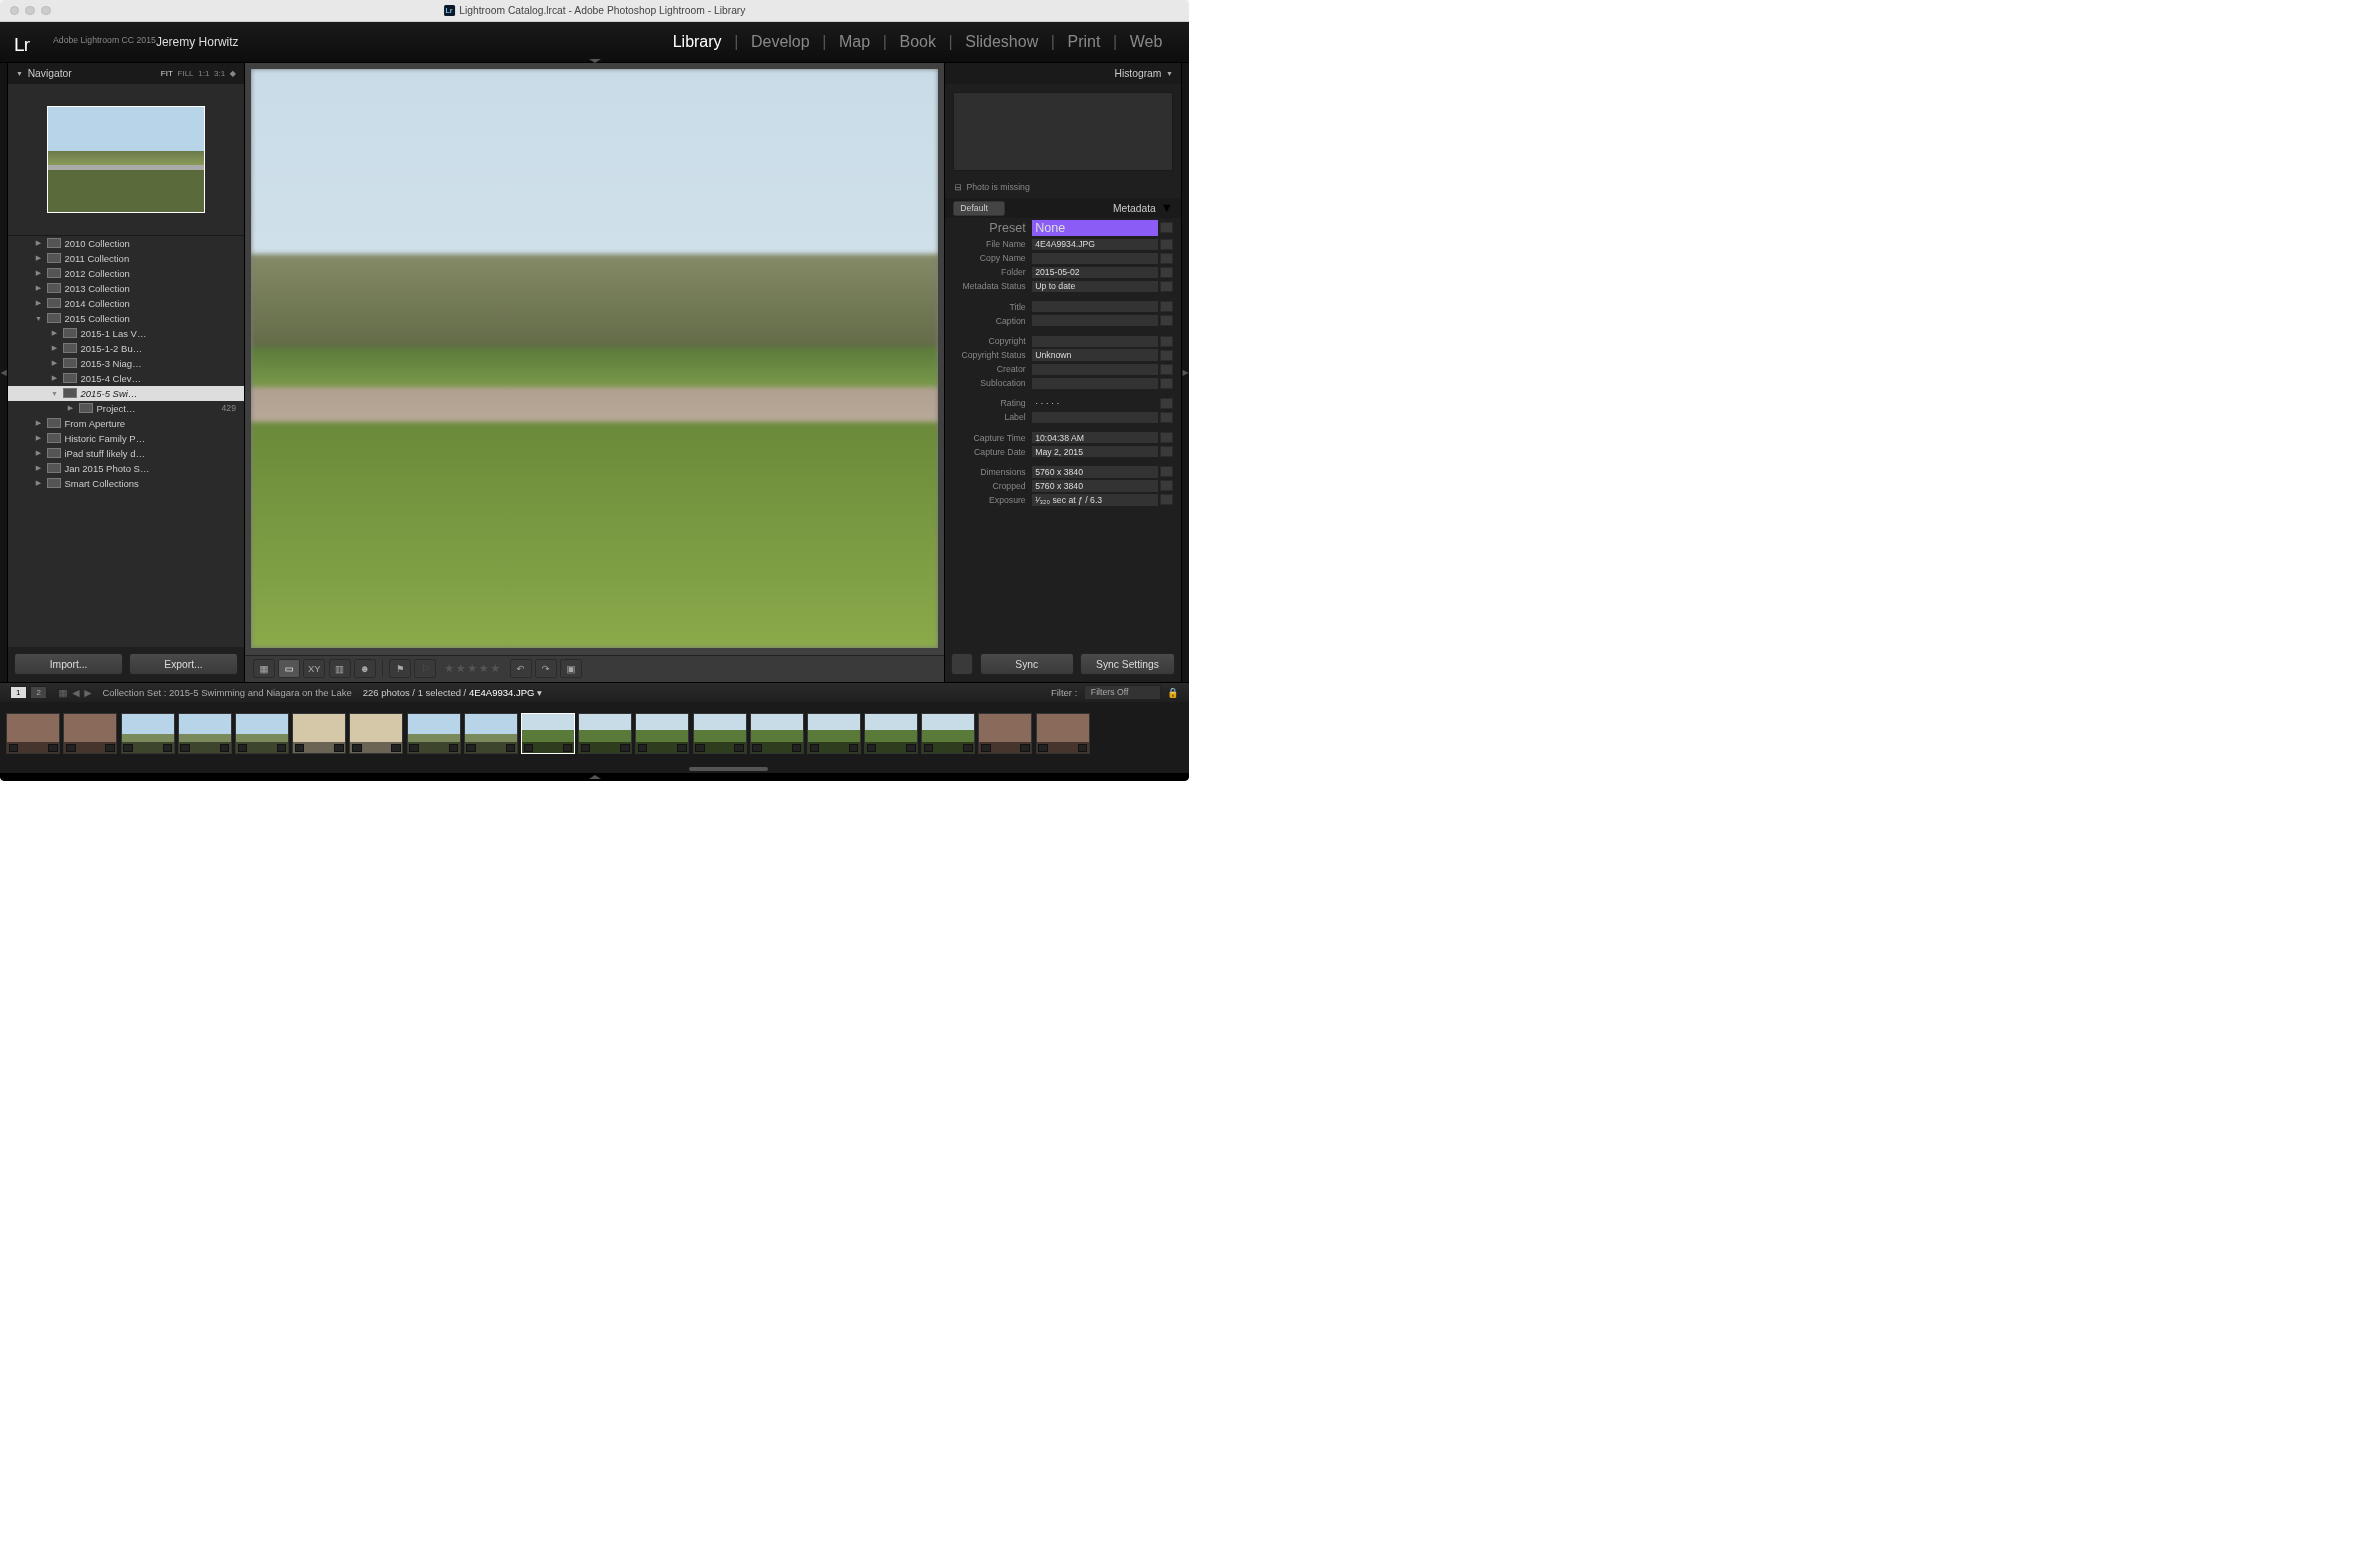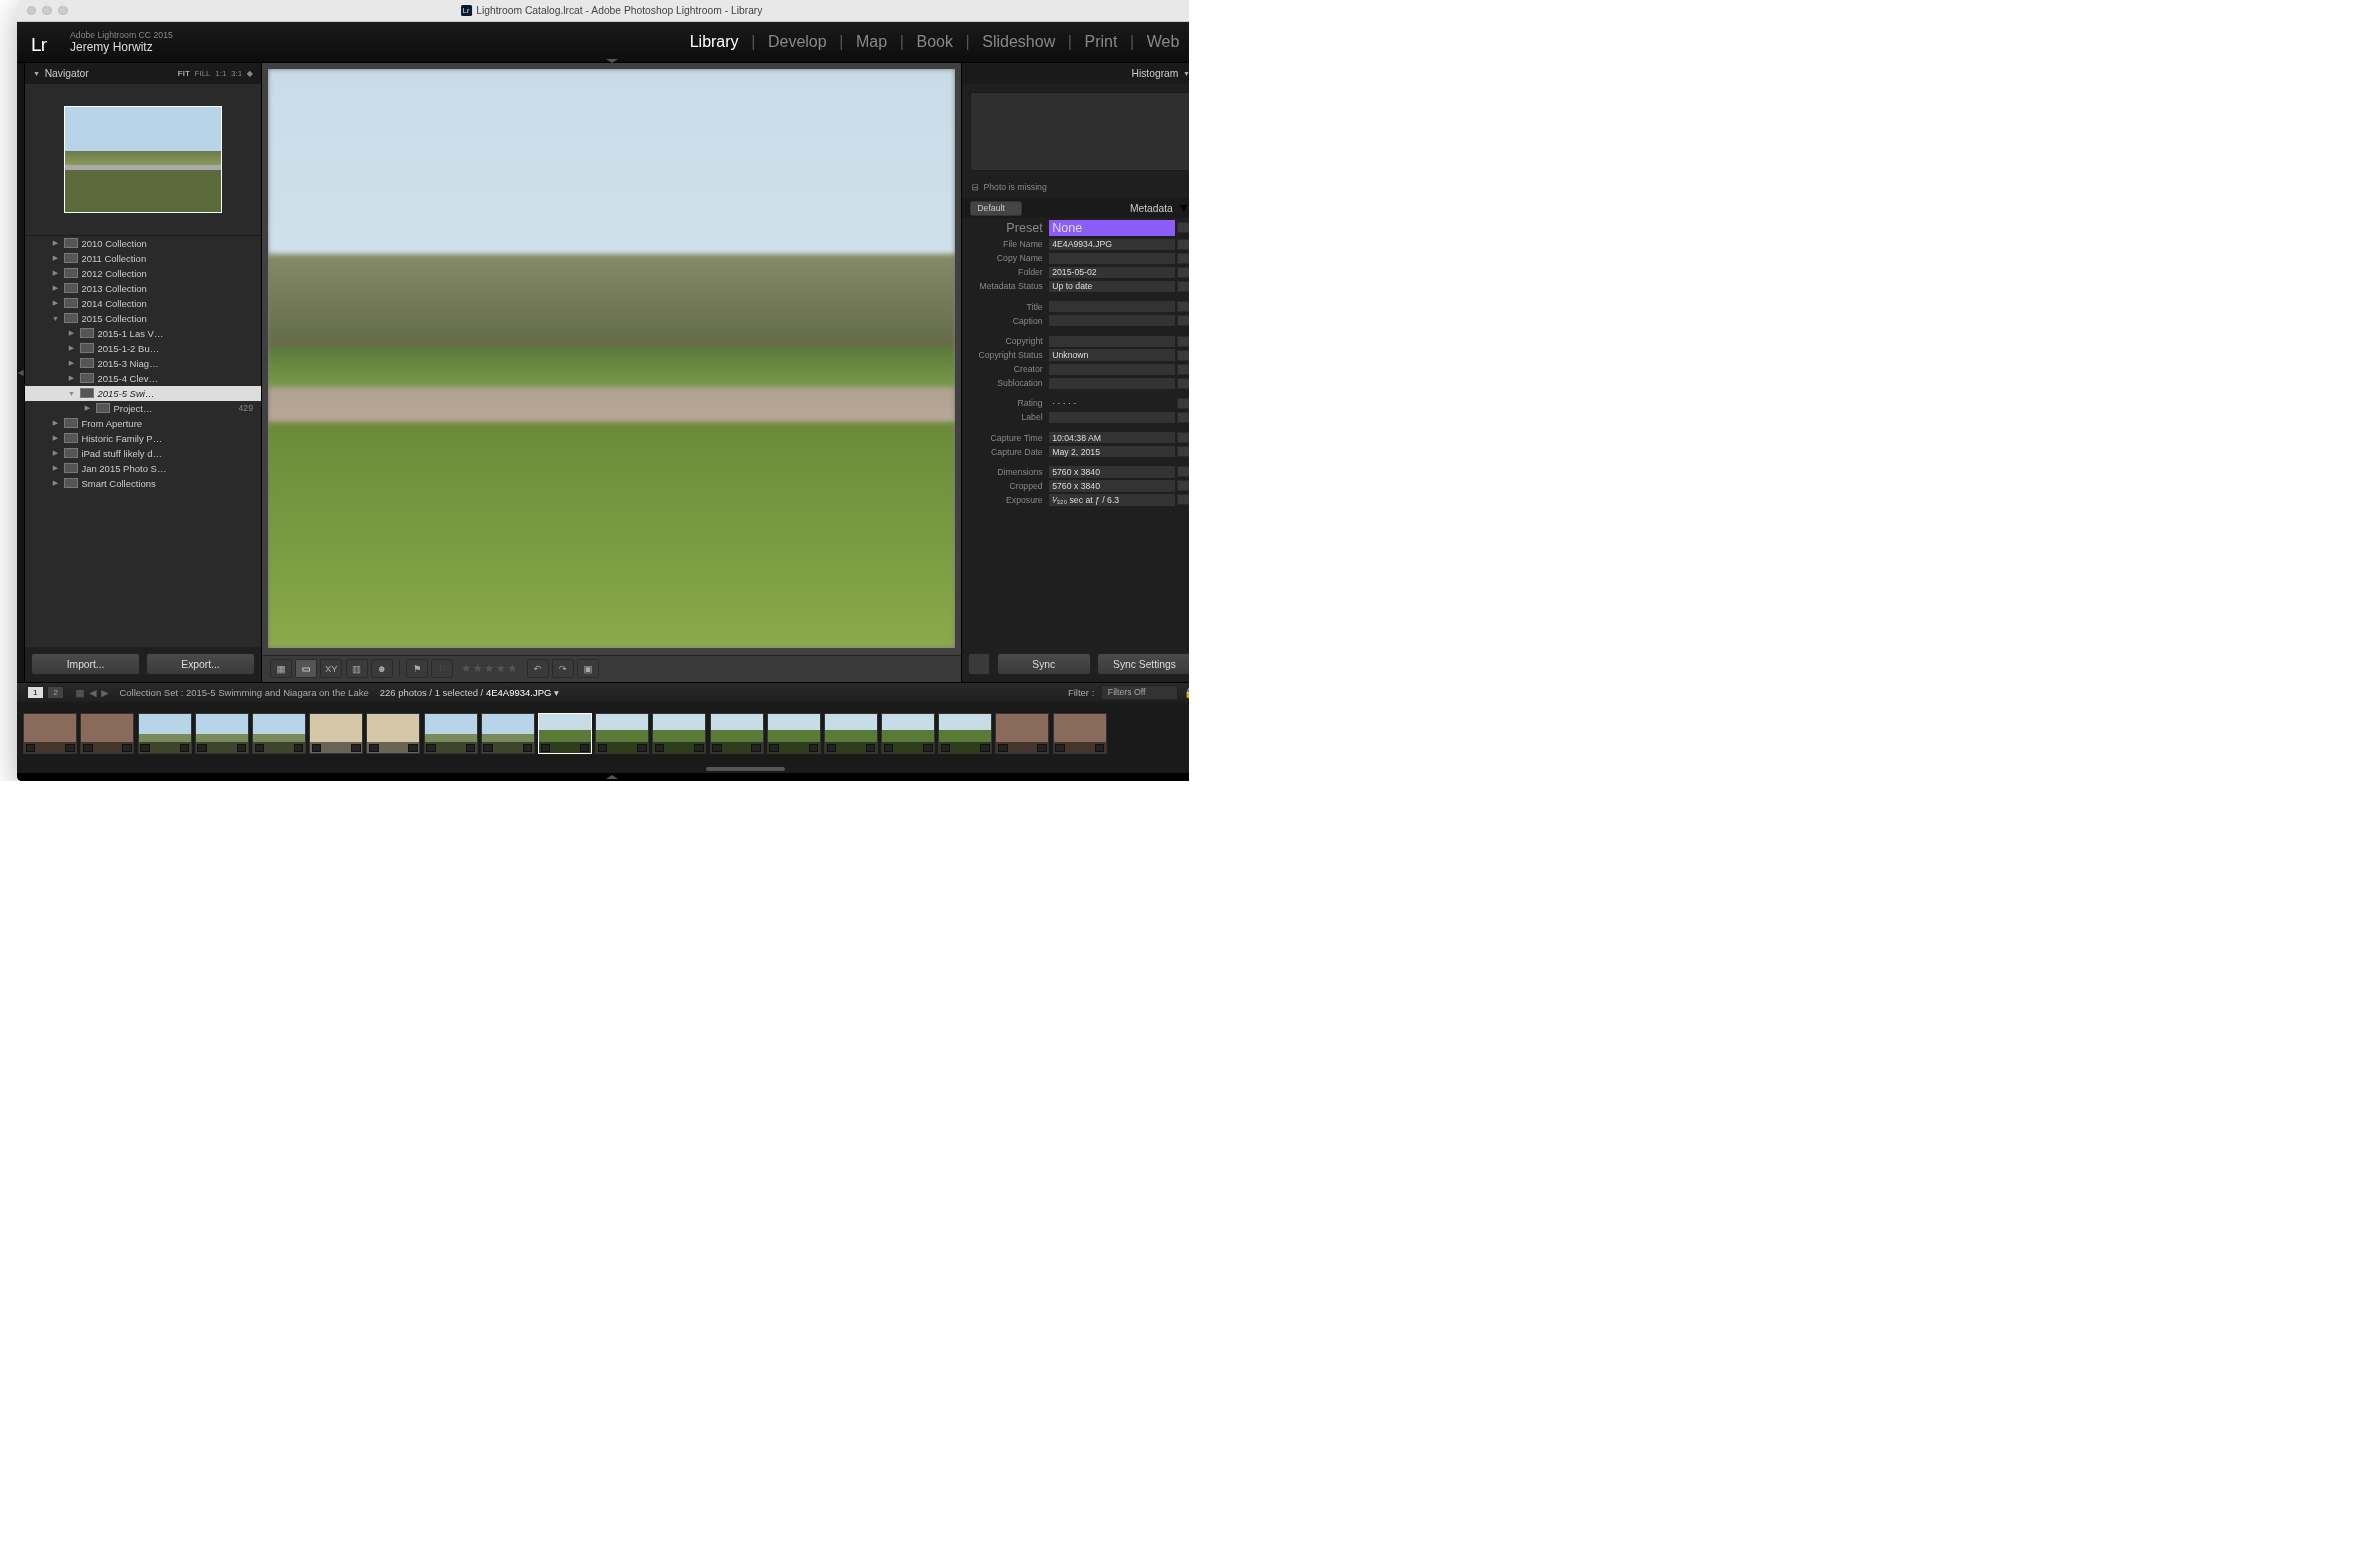--- a/index.html
+++ b/index.html
@@ -1,27 +1,27 @@
 <!DOCTYPE html>
 <html style="font-size:12.6px"><head>
 <meta charset="utf-8">
 <style>
   * { box-sizing: border-box; margin: 0; padding: 0; font-family: "Helvetica Neue", Arial, sans-serif; }
   body { background: #fff; width: 1189px; height: 781px; overflow: hidden; }
-  .window { width: 1189px; height: 781px; display: flex; flex-direction: column; border-radius: 4.7px; overflow: hidden; box-shadow: 0 8px 32px rgba(0,0,0,0.3); margin-left: 17px; }
+  .window { width: 1189px; height: 781px; display: flex; flex-direction: column; border-radius: 4.7px; overflow: hidden; box-shadow: 0 8px 32px rgba(0,0,0,0.3); }
   .titlebar { height: 22px; background: #e8e8e8; display: flex; align-items: center; position: relative; border-bottom: 0.8px solid #ccc; }
   .traffic { display: flex; gap: 6.3px; padding-left: 9.5px; }
   .dot { width: 9.5px; height: 9.5px; border-radius: 50%; background: #ccc; border: 0.4px solid #bbb; }
   .title-text { position: absolute; left: 50%; transform: translateX(-50%); font-size: 10.3px; color: #444; display: flex; align-items: center; gap: 4.7px; }
   .lr-icon-sm { width: 11px; height: 11px; background: #0a1a2a; display: inline-flex; align-items: center; justify-content: center; color: #7ab8e6; font-size: 7px; font-weight: bold; border-radius: 1.6px; }
 
   .app { flex: 1; background: #000; display: flex; flex-direction: column; }
   .header { height: 41px; background: linear-gradient(#1a1a1a,#0d0d0d); display: flex; align-items: center; padding: 0 14px; border-bottom: 0.8px solid #000; position: relative; }
   .lr-logo { width: 28px; height: 28px; display:flex; align-items:flex-end; justify-content:flex-start; color:#fff; font-size:19px; font-weight:300; letter-spacing:-0.8px; margin-right:11px;}
-  .identity { display:flex; flex-direction:column; }
+  .identity { display:flex; }
   .identity .line1 { color:#888; font-size:8.7px; }
   .identity .line2 { color:#ddd; font-size:12px; font-weight:300; }
   .modules { margin-left:auto; display:flex; align-items:center; gap:0; font-size:16px; font-weight:300; }
   .modules span { color:#888; padding:0 12.6px; cursor:pointer; }
   .modules span.active { color:#fff; }
   .modules .sep { color:#555; padding:0; }
   .header-chevron { position:absolute; left:50%; bottom:-0.8px; transform:translateX(-50%); width:0;height:0;border-left:6.3px solid transparent;border-right:6.3px solid transparent;border-top:4.7px solid #555;}
 
   .body { flex:1; display:flex; background:#3a3a3a; min-height:0;}
 

